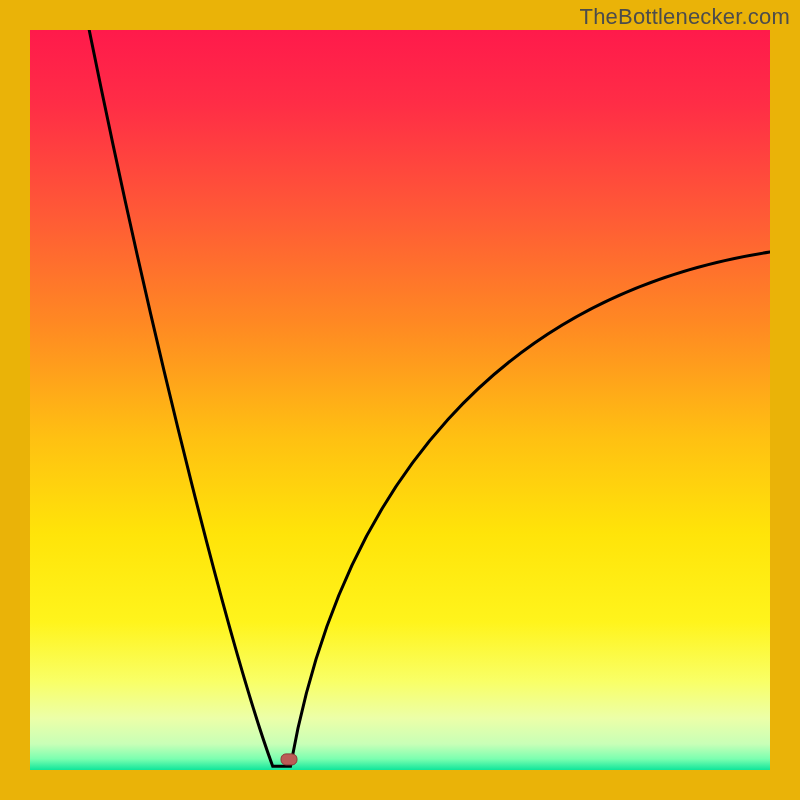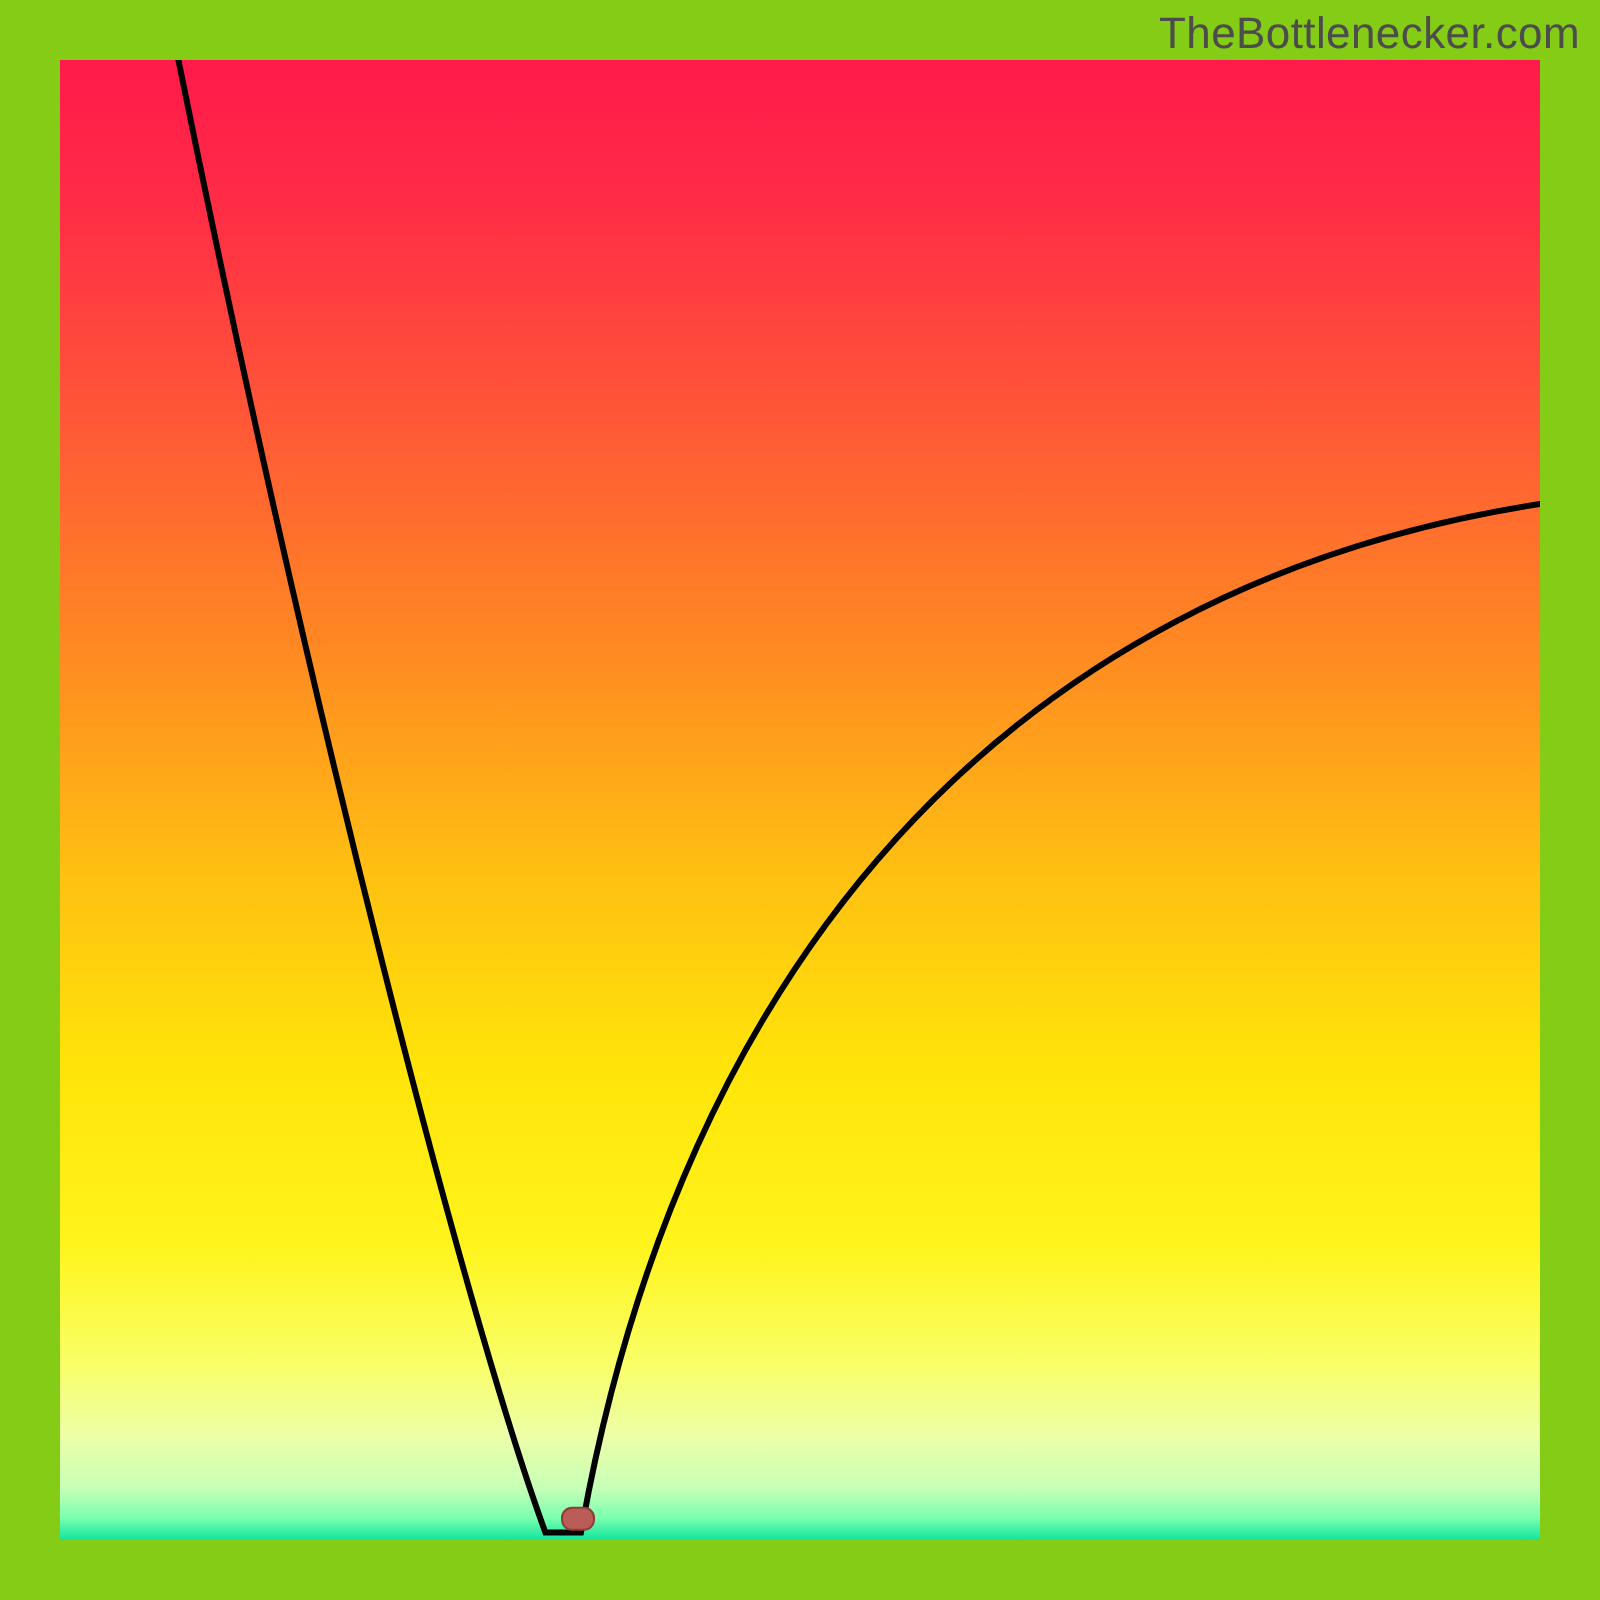--- a/index.html
+++ b/index.html
@@ -10,21 +10,21 @@
     background: #000;
     overflow: hidden;
     font-family: Arial, Helvetica, sans-serif;
   }
   .frame {
     position: absolute;
     left: 0;
     top: 0;
     width: 800px;
     height: 800px;
-    background: #84cc16;
+    background: #eab308;
   }
   .plot {
     position: absolute;
     left: 30px;
     top: 30px;
     width: 740px;
     height: 740px;
   }
   .watermark {
     position: absolute;

